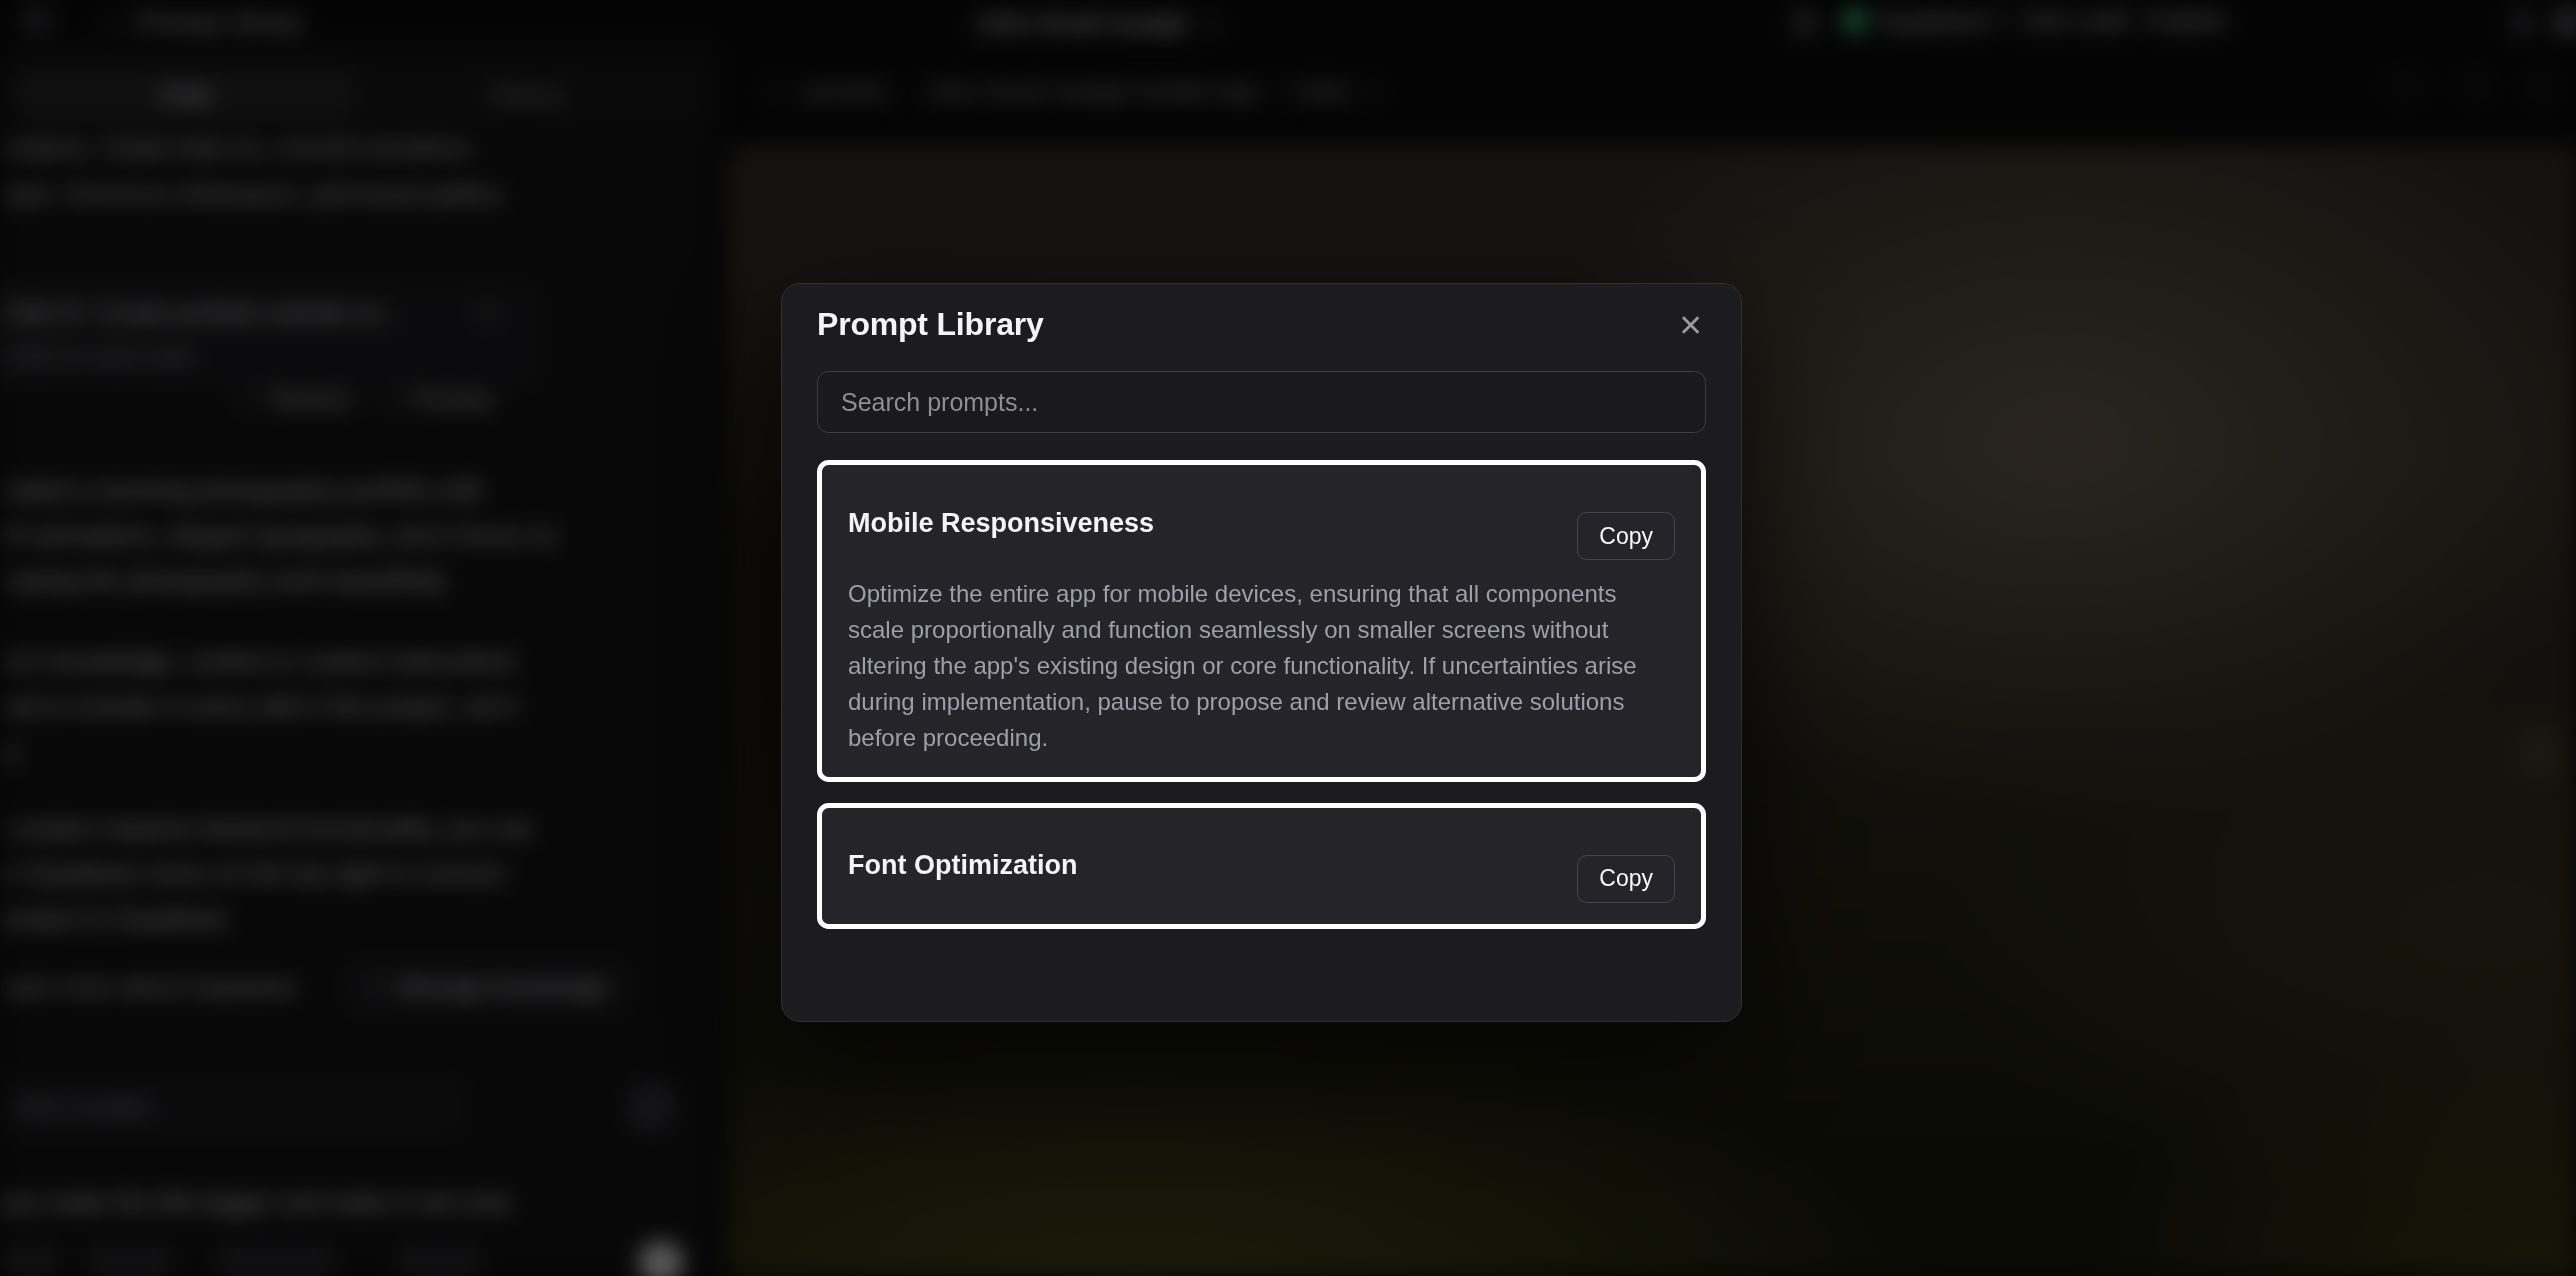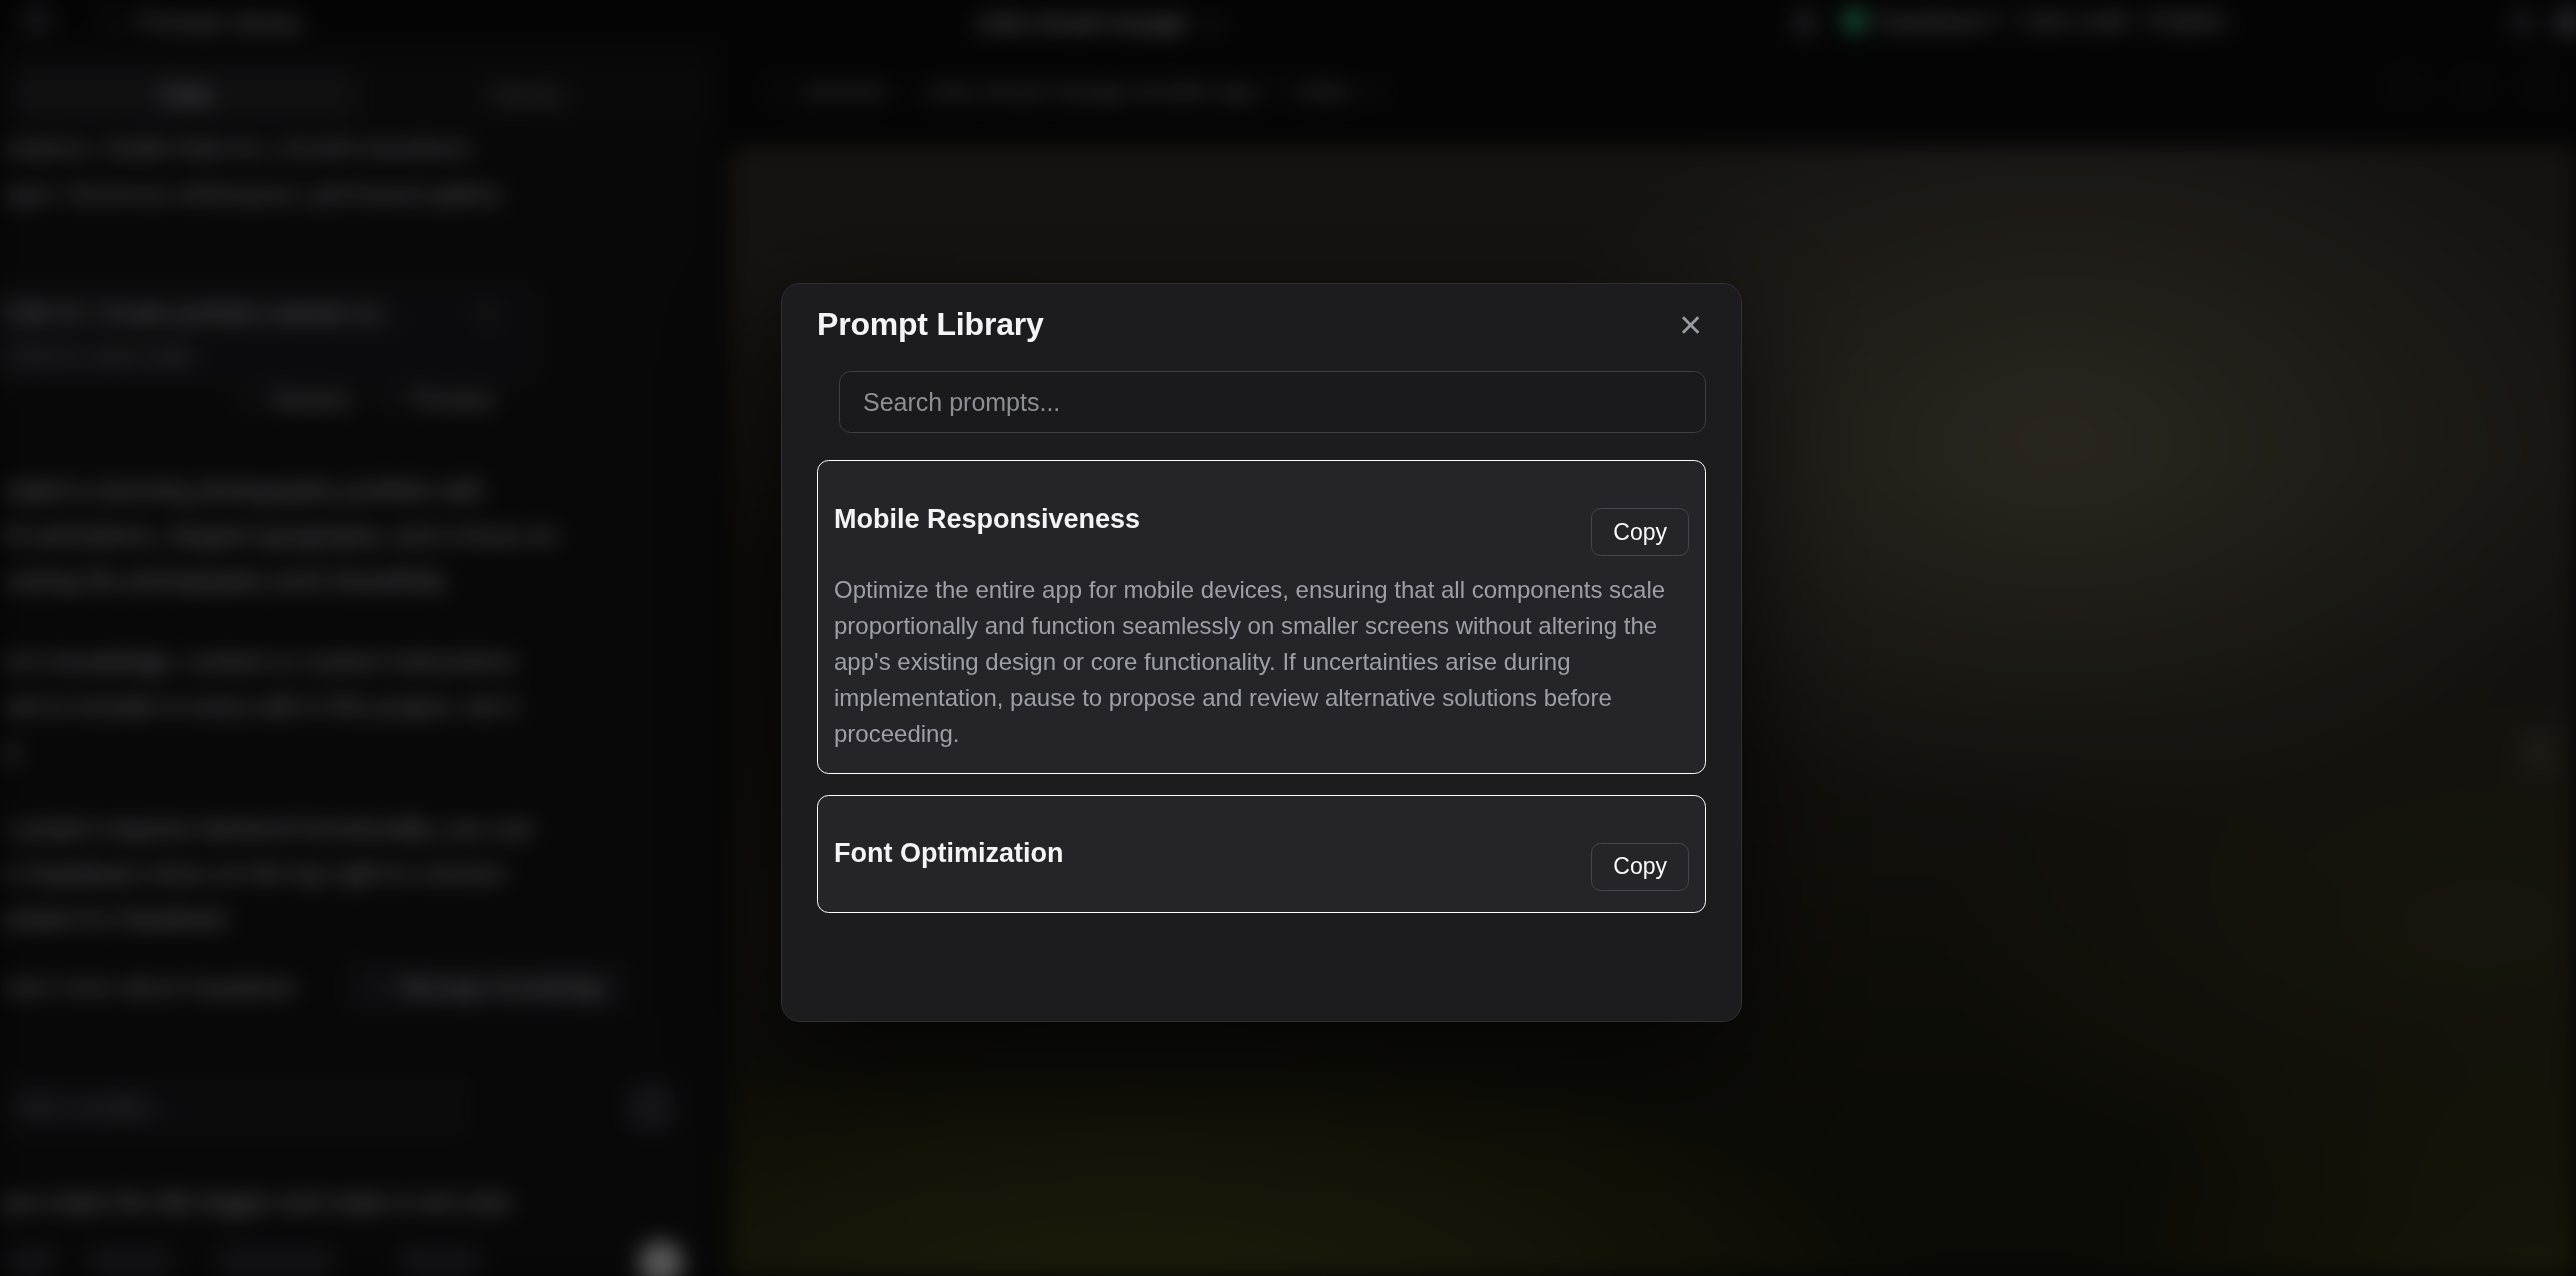--- a/index.html
+++ b/index.html
@@ -89,26 +89,26 @@
   
   .overlay { position:absolute; inset:0; background:rgba(0,0,0,0.50); z-index:5; }
 
   .modal { position:absolute; left:781px; top:283px; width:961px; height:739px; z-index:10;
            background:#1c1c1f; border:1px solid #303036; border-radius:19px;
            box-shadow:0 39px 116px rgba(0,0,0,0.7); display:flex; flex-direction:column; overflow:hidden; }
   .modal-header { display:flex; align-items:center; justify-content:space-between; padding:21px 35px 27px; }
   .modal-title { font-size:32px; font-weight:600; color:#f4f4f5; letter-spacing:-0.2px; }
   .modal-close { background:none; border:none; cursor:pointer; color:#9a9aa2; font-size:39px; line-height:1;
                  padding:0 3.9px; font-family:"Liberation Sans", sans-serif; }
-  .search-wrap { padding:0 35px;margin-left:22px; }
+  .search-wrap { padding:0 35px; }
   .search { width:100%; height:62px; background:#1a1a1d; border:1px solid #3f3f46; border-radius:11.6px;
             padding:0 23px; font-size:25px; color:#d4d4d8; outline:none; font-family:"Liberation Sans", sans-serif; }
   .search::placeholder { color:#8e8e96; }
   .modal-list { margin:27px 35px 0; height:481px; overflow:hidden; display:flex; flex-direction:column; gap:21px; }
-  .pcard { background:#242429; border:1px solid #ffffff; border-radius:11.6px; padding:21px 16px; flex-shrink:0; }
+  .pcard { background:#242429; border:5px solid #ffffff; border-radius:11.6px; padding:21px 26px; flex-shrink:0; }
   .pcard-head { display:flex; align-items:center; justify-content:space-between; }
   .pcard-title { font-size:27px; font-weight:600; color:#f4f4f5; }
   .copy-btn { background:transparent; border:1px solid #46464e; border-radius:9.6px; color:#fafafa;
               font-size:23px; padding:9.6px 21px; cursor:pointer; font-family:"Liberation Sans", sans-serif;margin-top:26px; }
   .pcard-body { margin-top:15.4px; font-size:24px; line-height:36px; color:#9f9fa8; max-width:847px; }
 </style>
 </head>
 <body>
 
 <div class="stage">

